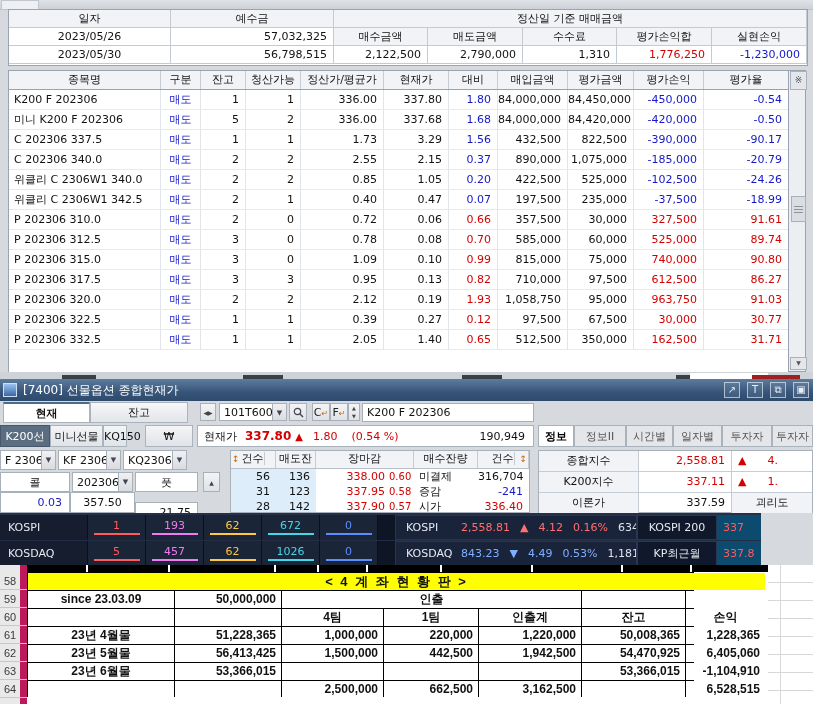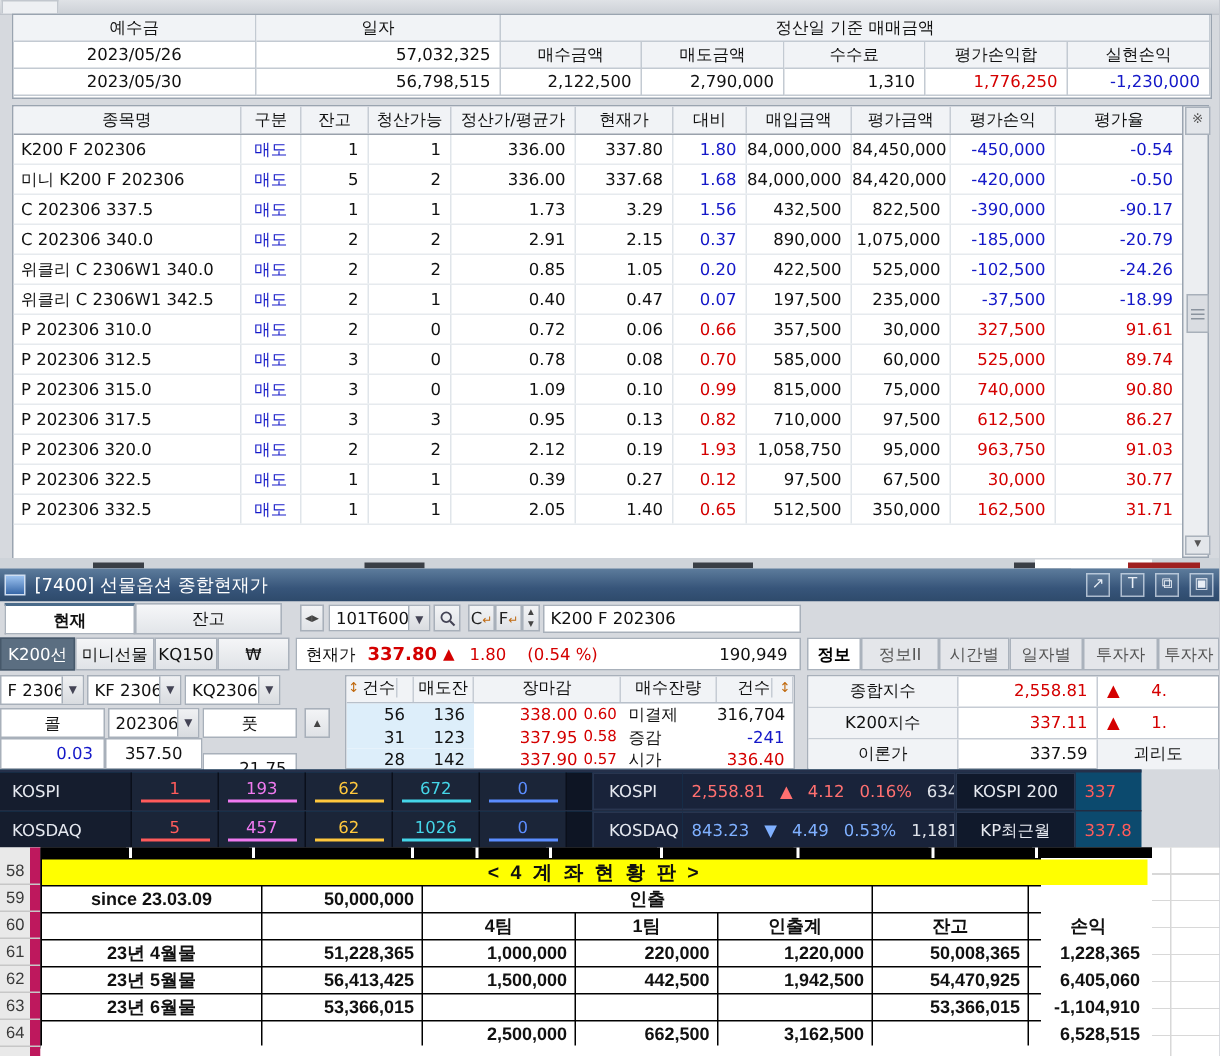--- a/index.html
+++ b/index.html
@@ -121,22 +121,22 @@
 </head>
 <body>
 
 <div class="screen">
 
   <div class="abs topstrip">
     <div class="abs toptab"></div>
   </div>
 
   <div class="abs summary">
+    <div class="scell hd">일자</div>
     <div class="scell hd">예수금</div>
-    <div class="scell hd">일자</div>
     <div class="scell hd span5">정산일 기준 매매금액</div>
 
     <div class="scell">2023/05/26</div>
     <div class="scell num">57,032,325</div>
     <div class="scell hd">매수금액</div>
     <div class="scell hd">매도금액</div>
     <div class="scell hd">수수료</div>
     <div class="scell hd">평가손익합</div>
     <div class="scell hd">실현손익</div>
 
@@ -201,21 +201,21 @@
           <span class="pcell r">432,500</span>
           <span class="pcell r">822,500</span>
           <span class="pcell r tone">-390,000</span>
           <span class="pcell r tone">-90.17</span>
         </div>
         <div class="prow down">
           <span class="pcell l">C 202306 340.0</span>
           <span class="pcell c side">매도</span>
           <span class="pcell r">2</span>
           <span class="pcell r">2</span>
-          <span class="pcell r">2.91</span>
+          <span class="pcell r">2.55</span>
           <span class="pcell r">2.15</span>
           <span class="pcell r tone">0.37</span>
           <span class="pcell r">890,000</span>
           <span class="pcell r">1,075,000</span>
           <span class="pcell r tone">-185,000</span>
           <span class="pcell r tone">-20.79</span>
         </div>
         <div class="prow down">
           <span class="pcell l">위클리 C 2306W1 340.0</span>
           <span class="pcell c side">매도</span>
@@ -384,21 +384,21 @@
     </div>
     <div class="mbtn" style="left:312px;top:2px;width:18px;height:18px;line-height:17px;color:#222;"><span>C</span><span style="color:#c06a10;font-size:8px;">↵</span></div>
     <div class="mbtn" style="left:330px;top:2px;width:18px;height:18px;line-height:17px;color:#222;"><span>F</span><span style="color:#c06a10;font-size:8px;">↵</span></div>
     <div class="mbtn" style="left:348px;top:2px;width:12px;height:18px;font-size:5px;line-height:8px;"><span>▲</span><br><span>▼</span></div>
     <div class="combo" style="left:362px;top:2px;width:172px;height:19px;">
       <span class="val">K200 F 202306</span>
     </div>
 
     <div class="subtab dark" style="left:0;top:24px;width:50px;">K200선물</div>
     <div class="subtab" style="left:50px;top:24px;width:53px;">미니선물</div>
-    <div class="subtab" style="left:103px;top:24px;width:42px;">KQ150</div>
+    <div class="subtab" style="left:103px;top:24px;width:24px;">KQ150</div>
     <div class="subtab" style="left:145px;top:24px;width:48px;">₩</div>
 
     <div class="quotebox">
       <span class="lbl">현재가</span>
       <span class="qprice">337.80</span>
       <span class="qdir">▲</span>
       <span class="qchg">1.80</span>
       <span class="qpct">(0.54 %)</span>
       <span class="qvol">190,949</span>
     </div>

